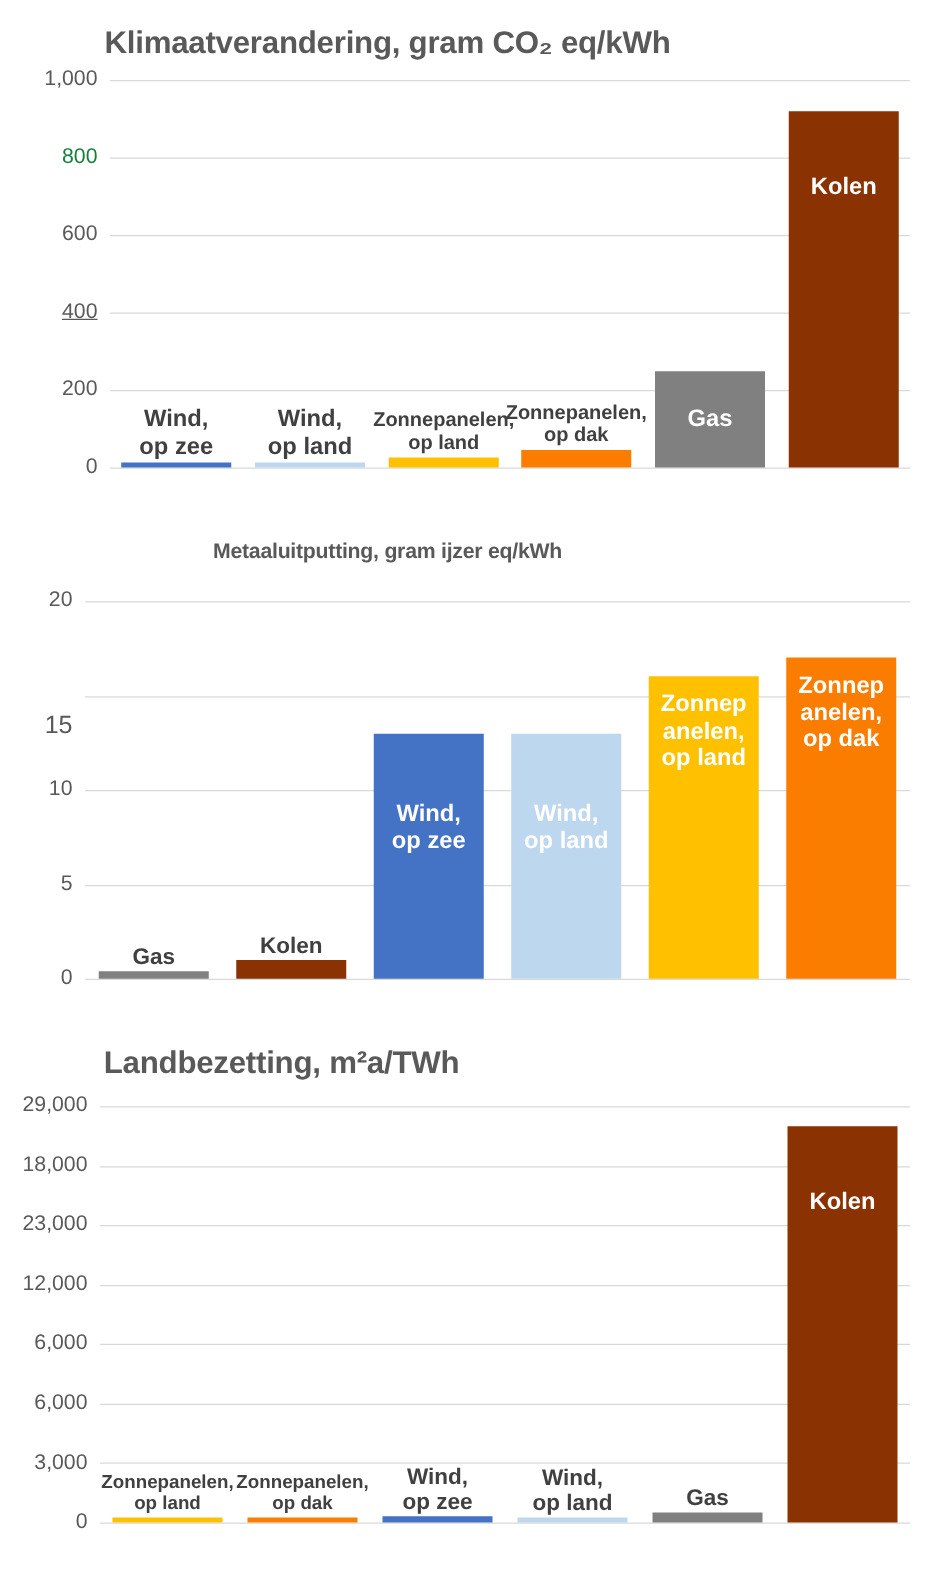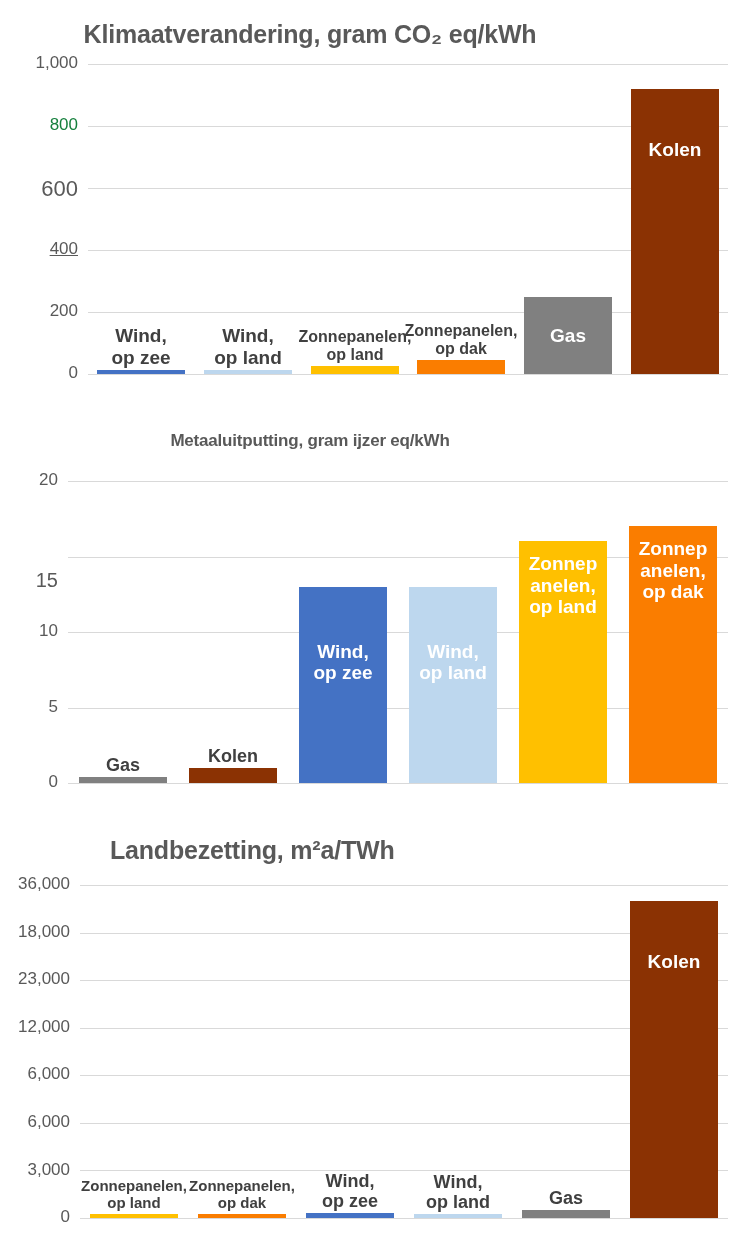--- a/index.html
+++ b/index.html
@@ -13,21 +13,21 @@
     position:absolute;left:0;width:620px;text-align:center;
     font-weight:bold;color:#595959;letter-spacing:-0.2px;
     white-space:nowrap;
   }
   #chart1{top:0;height:400px;}
   #chart2{top:410px;height:400px;}
   #chart3{top:820px;height:435px;}
 
   #chart1 .chart-title{top:20px;font-size:25px;}
   #chart2 .chart-title{top:21px;font-size:17px;}
-  #chart3 .chart-title{top:16px;font-size:25px;text-align:left;padding-left:110px;width:626px;}
+  #chart3 .chart-title{top:16px;font-size:25px;text-align:left;padding-left:83px;width:626px;}
 
   .plot{position:absolute;}
   .gridlines{position:absolute;left:0;top:0;right:0;bottom:0;}
   .gline{position:absolute;left:0;right:0;height:1px;background:#d9d9d9;}
   .gline.base{background:#d9d9d9;}
 
   .ytick{
     position:absolute;text-align:right;
     font-size:17px;color:#595959;font-weight:normal;
     white-space:nowrap;line-height:1;
@@ -96,21 +96,21 @@
           <div class="bar" style="background: rgb(139, 50, 3); height: 285.2px;"></div>
           <div class="barlabel inside" style="font-size: 19px; left: 0px; right: 0px; top: 50px;">
             <div>Kolen</div>
           </div>
         </div>
       </div>
   </div>
   <div id="yticks1">
       <div class="ytick" style="font-size: 17px; right: 666px; top: 54.14px; color: rgb(89, 89, 89);">1,000</div>
       <div class="ytick" style="font-size: 17px; right: 666px; top: 116.14px; color: #15803d;">800</div>
-      <div class="ytick" style="font-size: 22px; right: 666px; top: 178.14px; color: rgb(89, 89, 89);">600</div>
+      <div class="ytick" style="font-size: 17px; right: 666px; top: 178.14px; color: rgb(89, 89, 89);">600</div>
       <div class="ytick" style="font-size: 17px; right: 666px; top: 240.14px; color: rgb(89, 89, 89); text-decoration: underline;">400</div>
       <div class="ytick" style="font-size: 17px; right: 666px; top: 302.14px; color: rgb(89, 89, 89);">200</div>
       <div class="ytick" style="font-size: 17px; right: 666px; top: 364.14px; color: rgb(89, 89, 89);">0</div>
     </div>
 </div>
 
 <div class="chart" id="chart2">
   <div class="chart-title">Metaaluitputting, gram ijzer eq/kWh</div>
   <div class="plot" id="plot2" style="left: 68px; top: 71px; width: 660px; height: 302px;">
     <div class="gridlines" id="grid2">
@@ -224,21 +224,21 @@
         </div>
         <div class="barwrap" style="left: 550px; width: 88px; height: 317.143px;">
           <div class="bar" style="background: rgb(139, 50, 3); height: 317.143px;"></div>
           <div class="barlabel inside" style="font-size: 19px; left: 0px; right: 0px; top: 50px;">
             <div>Kolen</div>
           </div>
         </div>
       </div>
   </div>
   <div id="yticks3">
-      <div class="ytick" style="font-size: 17px; right: 674px; top: 55.14px; color: rgb(89, 89, 89);">36,000</div>
+      <div class="ytick" style="font-size: 17px; right: 674px; top: 55.14px; color: rgb(89, 89, 89);">29,000</div>
       <div class="ytick" style="font-size: 17px; right: 674px; top: 102.711px; color: rgb(89, 89, 89);">18,000</div>
       <div class="ytick" style="font-size: 17px; right: 674px; top: 150.283px; color: rgb(89, 89, 89);">23,000</div>
       <div class="ytick" style="font-size: 17px; right: 674px; top: 197.854px; color: rgb(89, 89, 89);">12,000</div>
       <div class="ytick" style="font-size: 17px; right: 674px; top: 245.426px; color: rgb(89, 89, 89);">6,000</div>
       <div class="ytick" style="font-size: 17px; right: 674px; top: 292.997px; color: rgb(89, 89, 89);">6,000</div>
       <div class="ytick" style="font-size: 17px; right: 674px; top: 340.569px; color: rgb(89, 89, 89);">3,000</div>
       <div class="ytick" style="font-size: 17px; right: 674px; top: 388.14px; color: rgb(89, 89, 89);">0</div>
     </div>
 </div>
 

